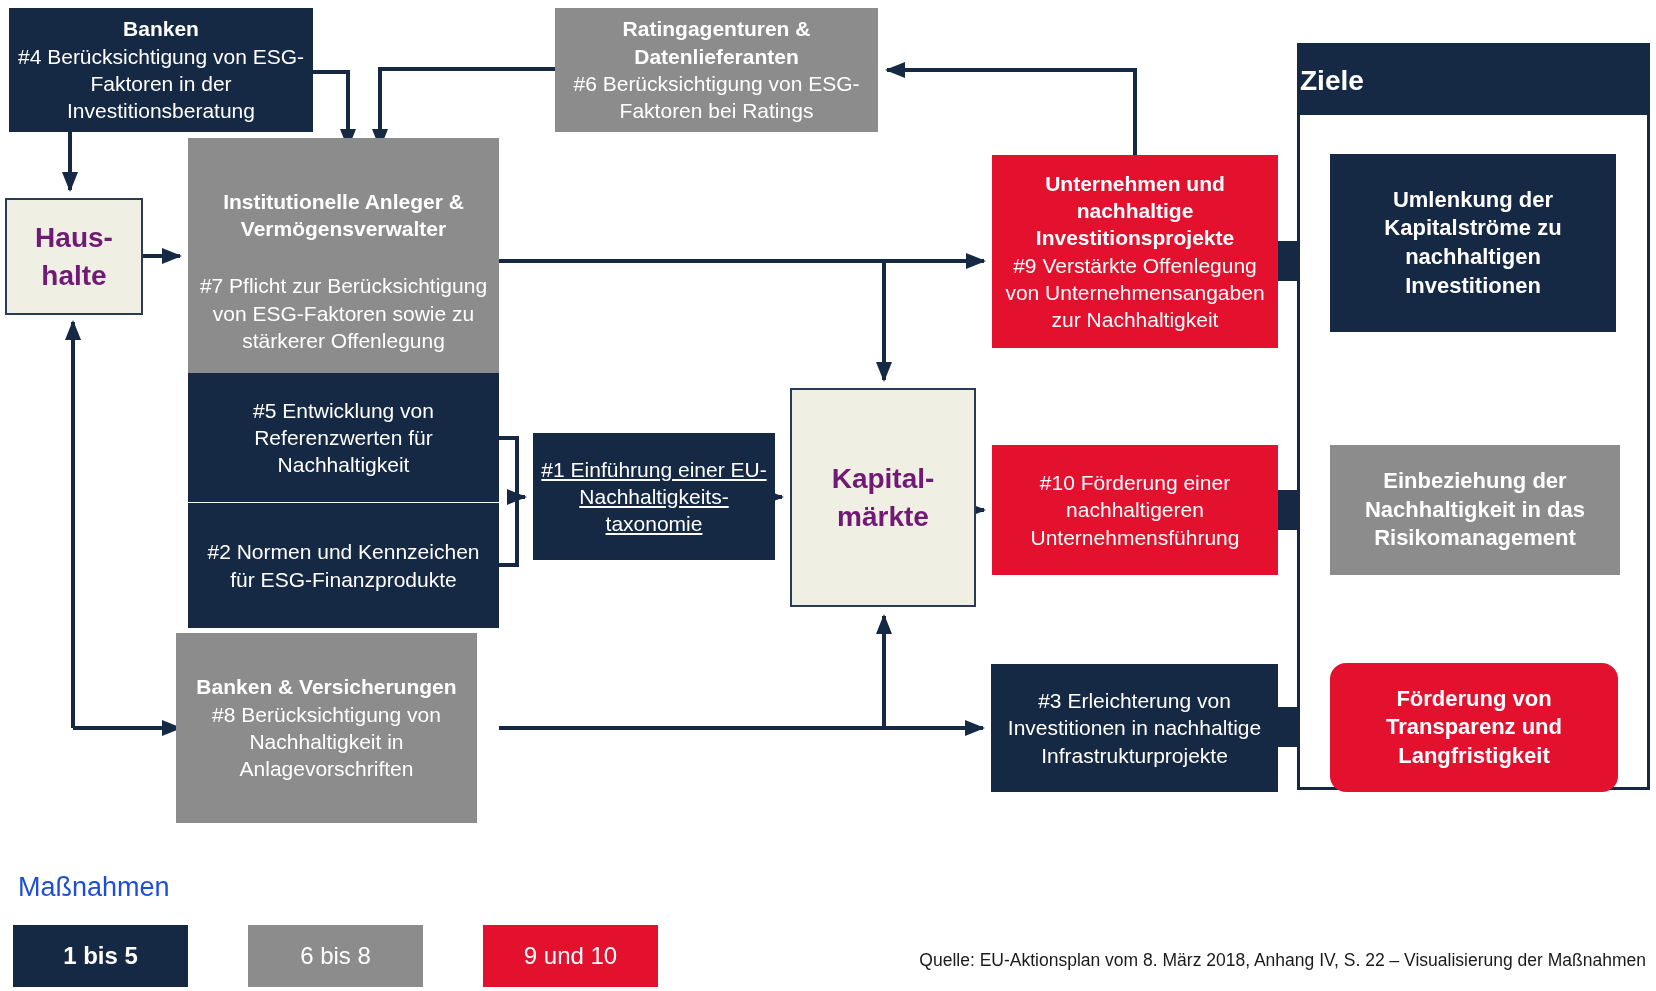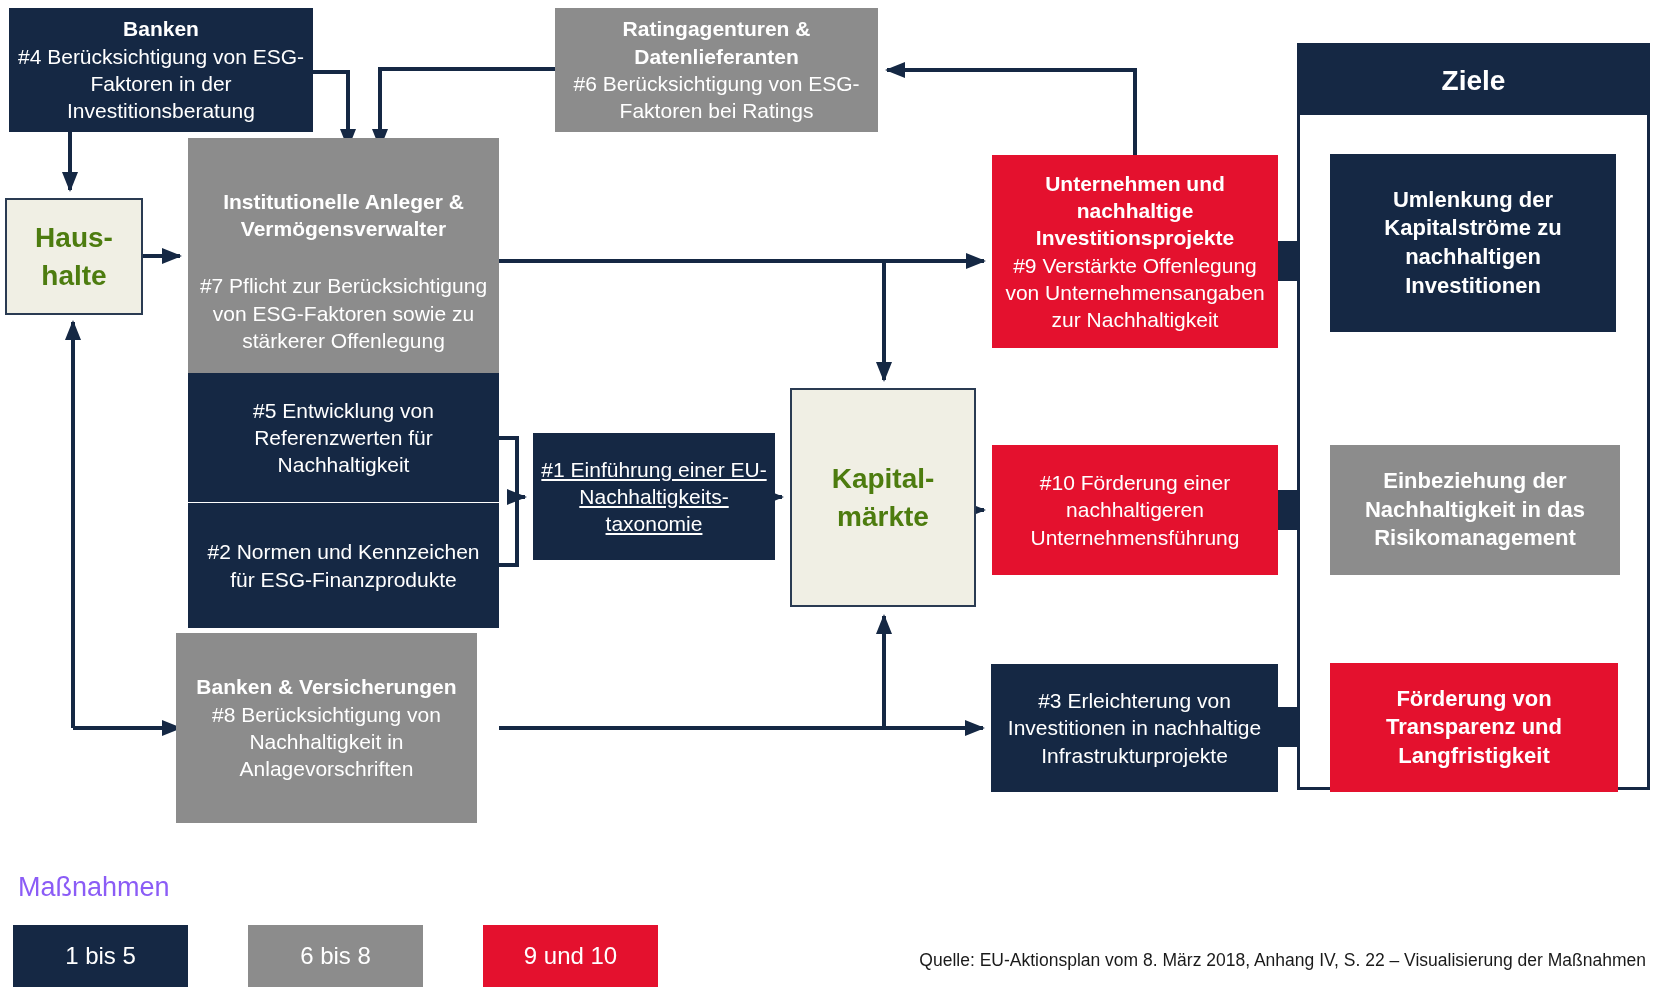--- a/index.html
+++ b/index.html
@@ -15,21 +15,21 @@
     display:flex;flex-direction:column;
     align-items:center;justify-content:center;
     text-align:center;
     font-size:21px;line-height:1.3;
     box-sizing:border-box;
     padding:2px 6px;
   }
   .navy{background:#152844;color:#ffffff;}
   .gray{background:#8C8C8C;color:#ffffff;}
   .red{background:#E4112E;color:#ffffff;}
-  .cream{background:#F0EFE4;color:#4d7c0f;border:2px solid #2A3B52;}
+  .cream{background:#F0EFE4;color:#701a75;border:2px solid #2A3B52;}
   .box-title{font-weight:bold;white-space:pre-line;display:block;}
   .box-body{display:block;}
   .bignode{font-size:28px;font-weight:bold;line-height:1.35;}
   .goal{font-size:22px;font-weight:bold;}
 
   
   #n-berater{left:9px;top:8px;width:304px;height:124px;}
   #n-rating{left:555px;top:8px;width:323px;height:124px;}
   #n-haushalte{left:5px;top:198px;width:138px;height:117px;}
   #n-institutionelle{left:188px;top:138px;width:311px;height:266px;gap:30px;}
@@ -43,41 +43,41 @@
   #n-m3{left:991px;top:664px;width:287px;height:128px;}
 
   
   #ziele-box{
     position:absolute;left:1297px;top:43px;width:353px;height:747px;
     border:3px solid #152844;box-sizing:border-box;background:#ffffff;
   }
   #ziele-header{
     position:absolute;left:0;top:0;right:0;height:69px;
     background:#152844;color:#ffffff;
-    display:flex;align-items:center;justify-content:center;
+    display:flex;align-items:center;justify-content:flex-start;
     font-size:28px;font-weight:bold;
   }
   #n-goal1{left:1330px;top:154px;width:286px;height:178px;}
   #n-goal2{left:1330px;top:445px;width:290px;height:130px;}
-  #n-goal3{left:1330px;top:663px;width:288px;height:129px;}
+  #n-goal3{left:1330px;top:663px;width:288px;height:129px;border-radius:16px;}
 
   
   #connectors{position:absolute;left:0;top:0;pointer-events:none;}
 
   
   #legend-title{
     position:absolute;left:18px;top:872px;
-    font-size:27px;color:#8b5cf6;
+    font-size:27px;color:#1d4ed8;
   }
   .legend-item{
     position:absolute;top:925px;height:62px;width:175px;
     display:flex;align-items:center;justify-content:center;
     font-size:24px;color:#ffffff;box-sizing:border-box;
   }
-  #legend-1{left:13px;}
+  #legend-1{left:13px;font-weight:bold;}
   #legend-2{left:248px;}
   #legend-3{left:483px;}
 
   
   #source-line{
     position:absolute;right:10px;top:950px;
     font-size:17.5px;color:#1a1a1a;white-space:nowrap;
   }
 </style>
 </head>

